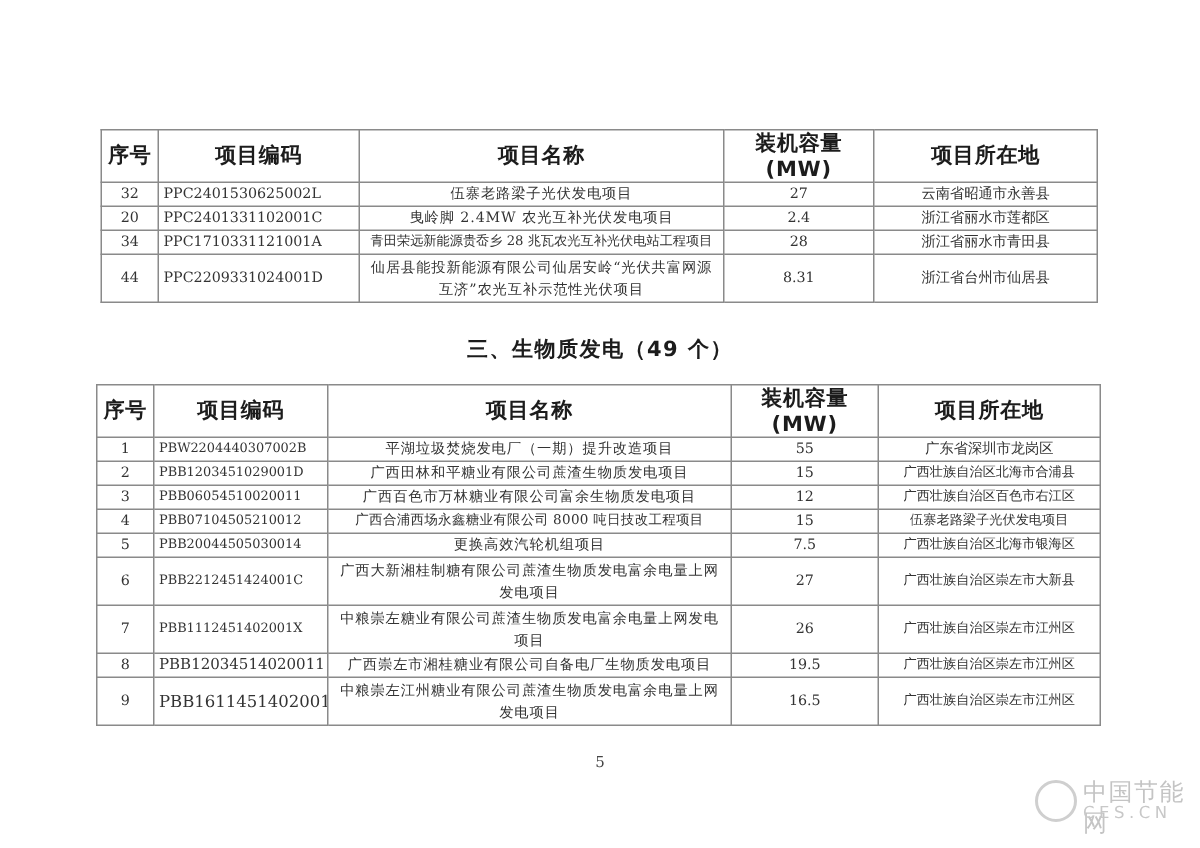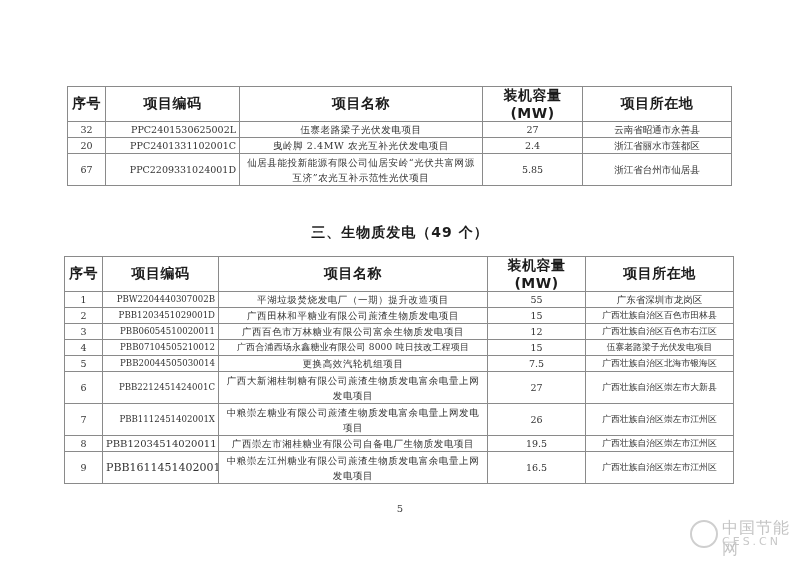--- a/index.html
+++ b/index.html
@@ -28,21 +28,21 @@
     height: 29px;
     letter-spacing: 0.5px;
   }
   table.proj td {
     font-size: 9.5px;
     line-height: 15px;
     color: #333;
   }
   td.c { text-align: center; }
   td.l { text-align: center; letter-spacing: 0.6px; }
-  td.code { text-align: right; font-size: 9.5px; letter-spacing: 0; }
+  td.code { text-align: left; font-size: 9.5px; letter-spacing: 0; }
   #t1 { left: 67px; top: 86px; width: 664px; }
   #t2 { left: 64px; top: 256px; width: 669px; }
   .section-title {
     position: absolute; left: 0; width: 800px; top: 224px;
     text-align: center;
     font-family: "DejaVu Sans", "Liberation Sans", sans-serif;
     font-weight: bold; font-size: 14px; color: #1c1c1c;
     letter-spacing: 1px;
   }
   .page-num {
@@ -94,25 +94,32 @@
       <td class="c">27</td>
       <td class="c">云南省昭通市永善县</td>
     </tr>
     <tr style="height:16px">
       <td class="c">20</td>
       <td class="code">PPC2401331102001C</td>
       <td class="l">曳岭脚 2.4MW 农光互补光伏发电项目</td>
       <td class="c">2.4</td>
       <td class="c">浙江省丽水市莲都区</td>
     </tr>
-    <tr style="height:32px">
-      <td class="c">67</td>
+    <tr style="height:16px">
+      <td class="c">34</td>
+      <td class="code">PPC1710331121001A</td>
+      <td class="l" style="font-size:8.8px;letter-spacing:0;white-space:nowrap">青田荣远新能源贵岙乡 28 兆瓦农光互补光伏电站工程项目</td>
+      <td class="c">28</td>
+      <td class="c">浙江省丽水市青田县</td>
+    </tr>
+    <tr style="height:32px">
+      <td class="c">44</td>
       <td class="code">PPC2209331024001D</td>
       <td class="l">仙居县能投新能源有限公司仙居安岭“光伏共富网源互济”农光互补示范性光伏项目</td>
-      <td class="c">5.85</td>
+      <td class="c">8.31</td>
       <td class="c">浙江省台州市仙居县</td>
     </tr>
   </tbody>
 </table>
 
 <div class="section-title">三、生物质发电（49 个）</div>
 
 <table class="proj" id="t2">
   <colgroup>
     <col style="width:38px">
@@ -136,21 +143,21 @@
       <td class="code" style="font-size:8.6px">PBW2204440307002B</td>
       <td class="l">平湖垃圾焚烧发电厂（一期）提升改造项目</td>
       <td class="c">55</td>
       <td class="c">广东省深圳市龙岗区</td>
     </tr>
     <tr style="height:16px">
       <td class="c">2</td>
       <td class="code" style="font-size:8.6px">PBB1203451029001D</td>
       <td class="l">广西田林和平糖业有限公司蔗渣生物质发电项目</td>
       <td class="c">15</td>
-      <td class="c" style="font-size:8.8px;white-space:nowrap">广西壮族自治区百色市田林县</td>
+      <td class="c" style="font-size:8.8px;white-space:nowrap">广西壮族自治区北海市合浦县</td>
     </tr>
     <tr style="height:16px">
       <td class="c">3</td>
       <td class="code" style="font-size:8.6px">PBB06054510020011</td>
       <td class="l">广西百色市万林糖业有限公司富余生物质发电项目</td>
       <td class="c">12</td>
       <td class="c" style="font-size:8.8px;white-space:nowrap">广西壮族自治区百色市右江区</td>
     </tr>
     <tr style="height:16px">
       <td class="c">4</td>

